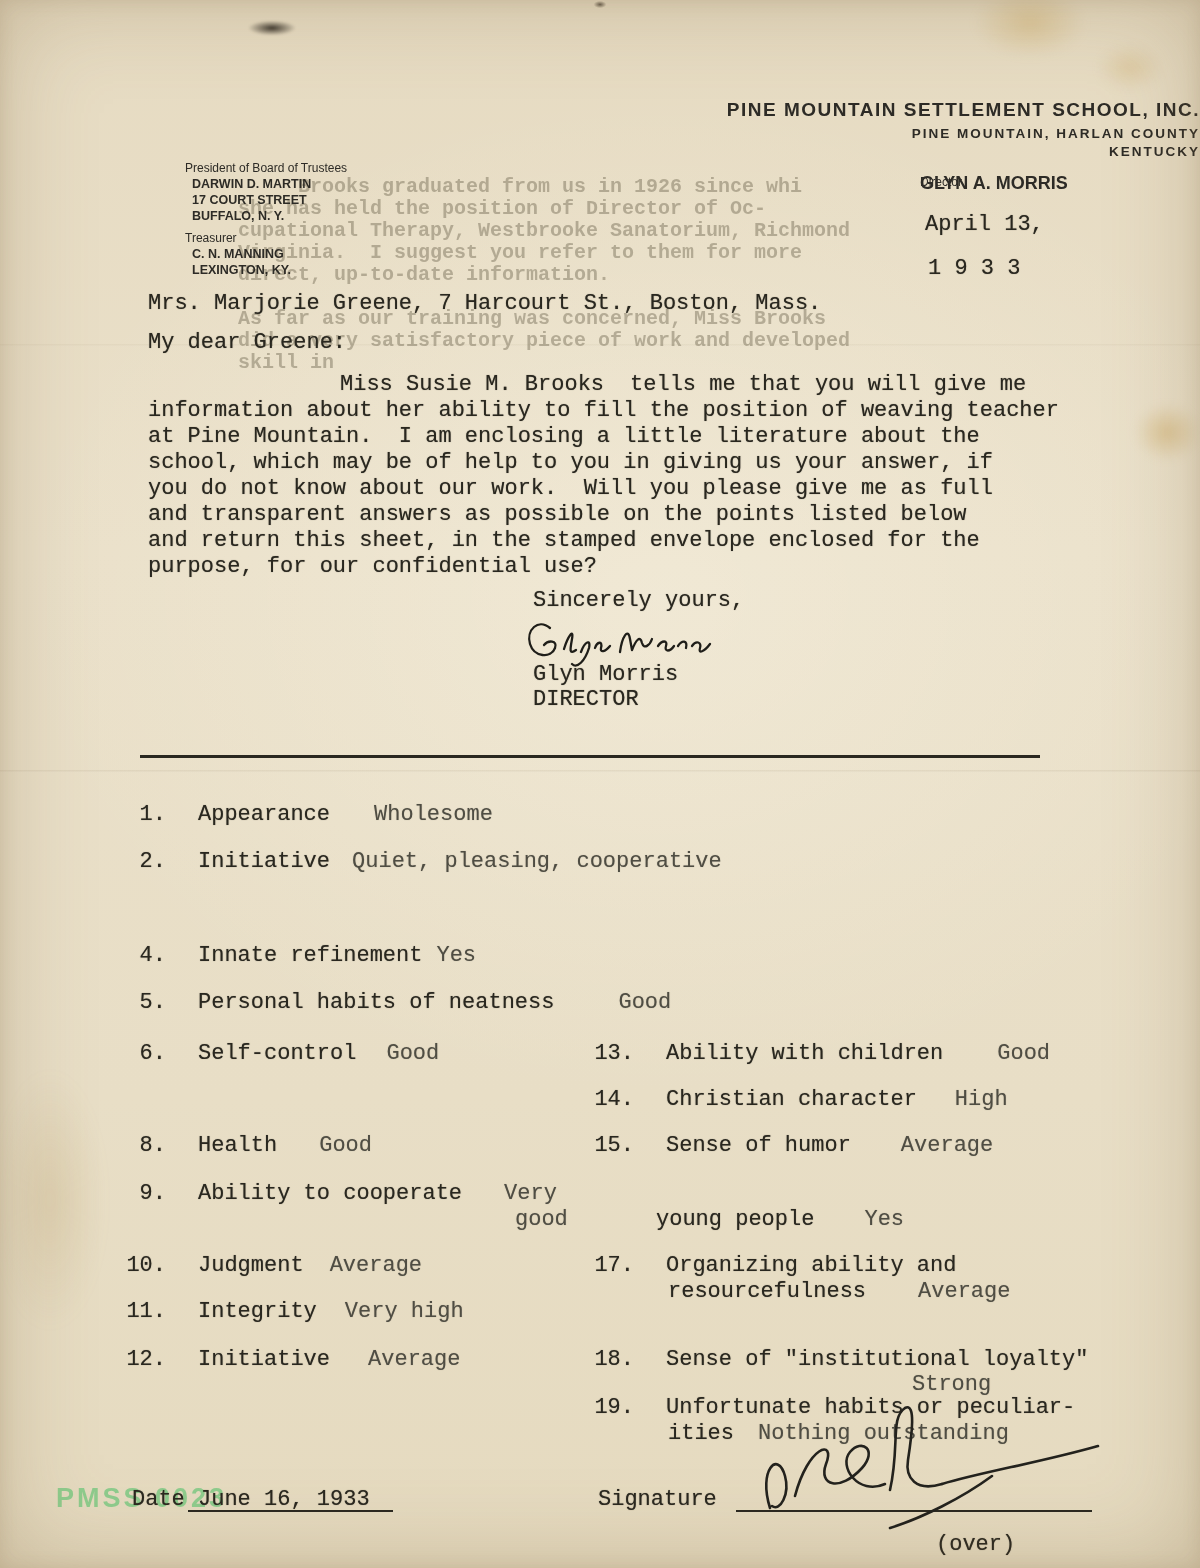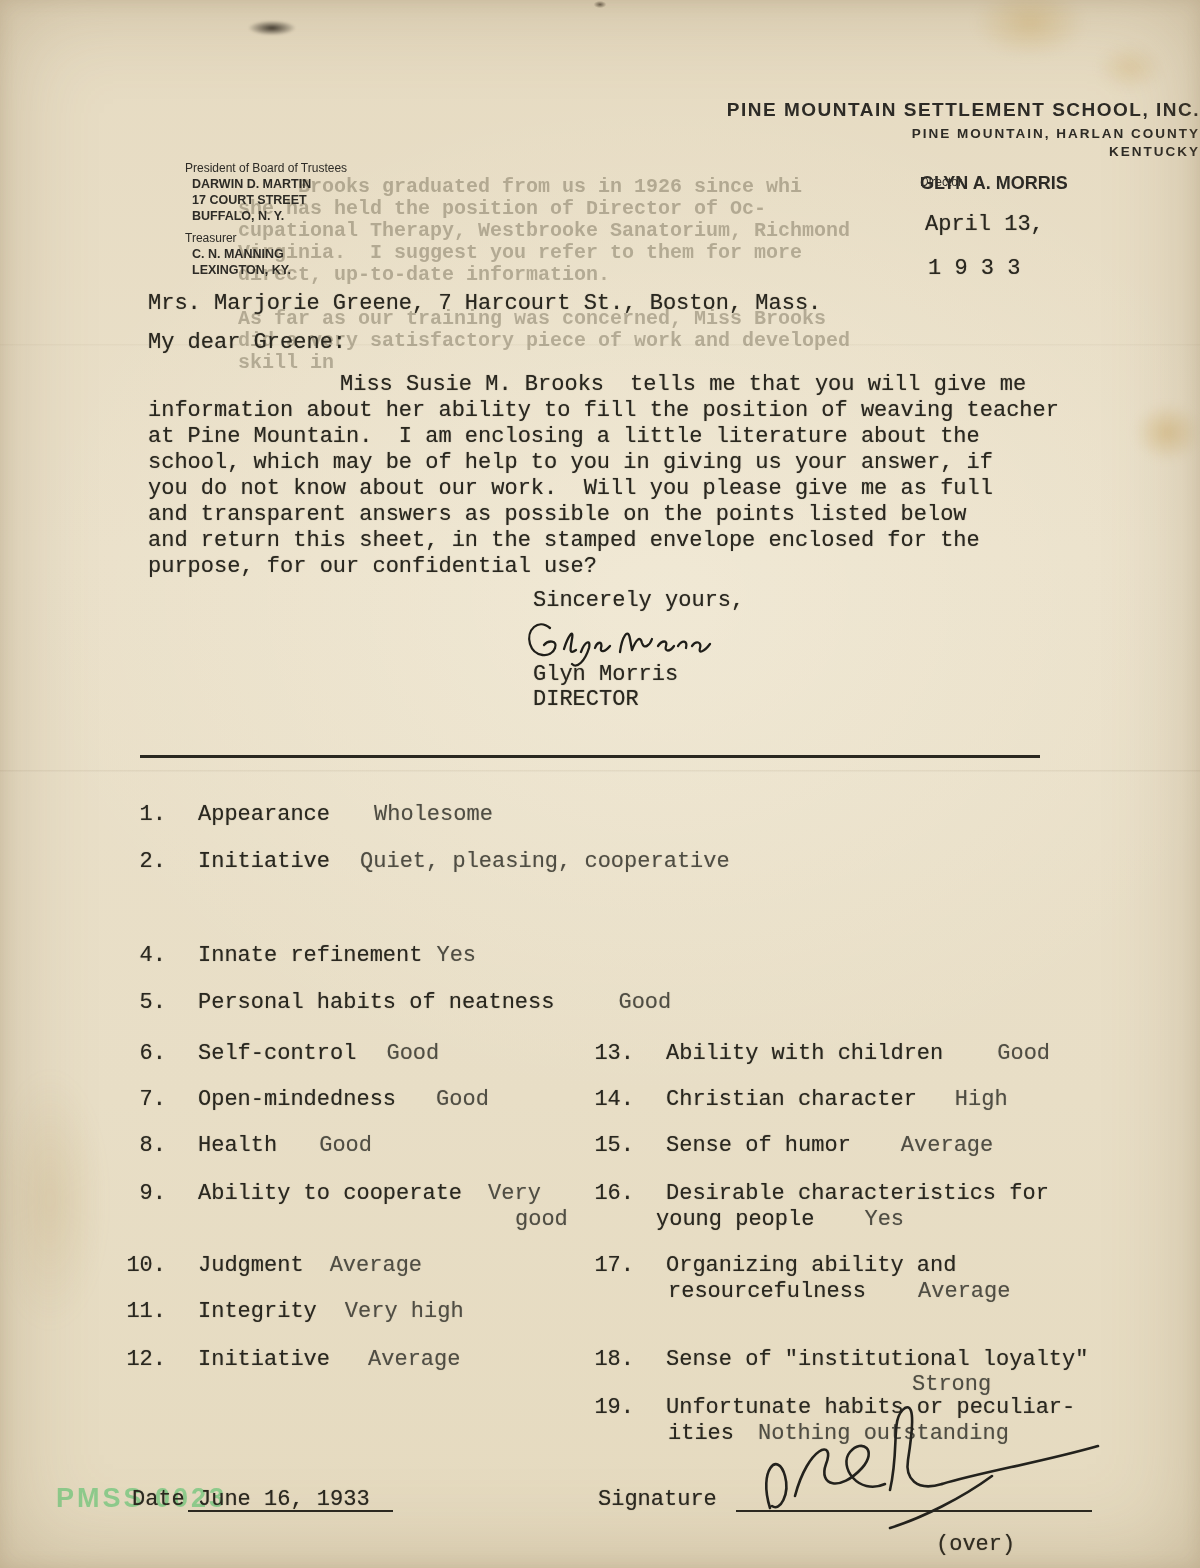--- a/index.html
+++ b/index.html
@@ -102,36 +102,34 @@
       <path d="M174 34 C178 28 184 30 182 36 C180 42 186 40 192 32"></path>
     </g>
   </svg>
 
   <div class="type" style="left:533px; top:662px;">Glyn Morris</div>
   <div class="type" style="left:533px; top:687px;">DIRECTOR</div>
 
   <div class="divider"></div>
 
   <div class="row" style="top:802px"><span class="n">1.</span><span class="lbl">Appearance</span><span class="ans" style="margin-left:44px">Wholesome</span></div>
-  <div class="row" style="top:849px"><span class="n">2.</span><span class="lbl">Initiative</span><span class="ans" style="margin-left:30px">Quiet, pleasing, cooperative</span></div>
+  <div class="row" style="top:849px"><span class="n">2.</span><span class="lbl">Initiative</span><span class="ans" style="margin-left:22px">Quiet, pleasing, cooperative</span></div>
   <div class="row" style="top:943px"><span class="n">4.</span><span class="lbl">Innate refinement</span><span class="ans" style="margin-left:14px">Yes</span></div>
   <div class="row" style="top:990px"><span class="n">5.</span><span class="lbl">Personal habits of neatness</span><span class="ans" style="margin-left:64px">Good</span></div>
   <div class="row" style="top:1041px"><span class="n">6.</span><span class="lbl">Self-control</span><span class="ans" style="margin-left:30px">Good</span></div>
-  <div class="row" style="top:1087px"><span class="n">7.</span><span class="lbl">Open-mindedness</span><span class="ans" style="margin-left:40px">Good</span></div>
   <div class="row" style="top:1133px"><span class="n">8.</span><span class="lbl">Health</span><span class="ans" style="margin-left:42px">Good</span></div>
-  <div class="row" style="top:1181px"><span class="n">9.</span><span class="lbl">Ability to cooperate</span><span class="ans" style="margin-left:26px">Very</span></div>
+  <div class="row" style="top:1181px"><span class="n">9.</span><span class="lbl">Ability to cooperate</span><span class="ans" style="margin-left:42px">Very</span></div>
   <div class="type ansink" style="left:515px; top:1207px;">good</div>
   <div class="row" style="top:1253px"><span class="n">10.</span><span class="lbl">Judgment</span><span class="ans" style="margin-left:26px">Average</span></div>
   <div class="row" style="top:1299px"><span class="n">11.</span><span class="lbl">Integrity</span><span class="ans" style="margin-left:28px">Very high</span></div>
   <div class="row" style="top:1347px"><span class="n">12.</span><span class="lbl">Initiative</span><span class="ans" style="margin-left:38px">Average</span></div>
 
   <div class="row r" style="top:1041px"><span class="n">13.</span><span class="lbl">Ability with children</span><span class="ans" style="margin-left:54px">Good</span></div>
   <div class="row r" style="top:1087px"><span class="n">14.</span><span class="lbl">Christian character</span><span class="ans" style="margin-left:38px">High</span></div>
   <div class="row r" style="top:1133px"><span class="n">15.</span><span class="lbl">Sense of humor</span><span class="ans" style="margin-left:50px">Average</span></div>
-  <div class="row r" style="top:1181px"><span class="n">16.</span><span class="lbl">Desirable characteristics for</span></div>
   <div class="type" style="left:656px; top:1207px;"><span>young people</span><span class="ansink" style="margin-left:50px">Yes</span></div>
   <div class="row r" style="top:1253px"><span class="n">17.</span><span class="lbl">Organizing ability and</span></div>
   <div class="type" style="left:668px; top:1279px;"><span>resourcefulness</span><span class="ansink" style="margin-left:52px">Average</span></div>
   <div class="row r" style="top:1347px"><span class="n">18.</span><span class="lbl">Sense of "institutional loyalty"</span></div>
   <div class="type ansink" style="left:912px; top:1372px;">Strong</div>
   <div class="row r" style="top:1395px"><span class="n">19.</span><span class="lbl">Unfortunate habits or peculiar-</span></div>
   <div class="type" style="left:668px; top:1421px;"><span>ities</span><span class="ansink" style="margin-left:24px">Nothing outstanding</span></div>
 
   <div class="stamp">PMSS 0023</div>
   <div class="type" style="left:132px; top:1487px;">Date</div>

